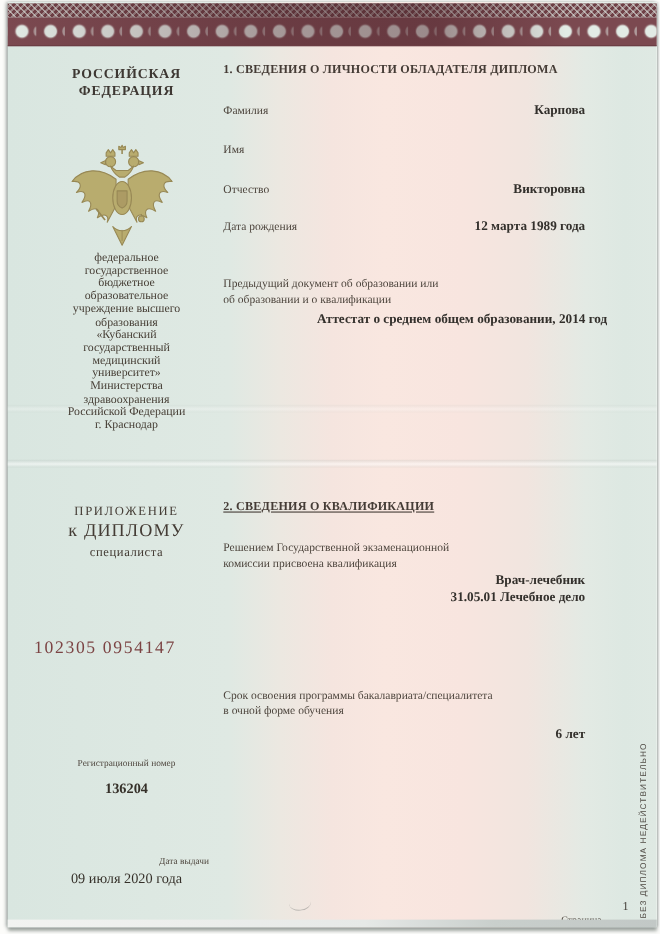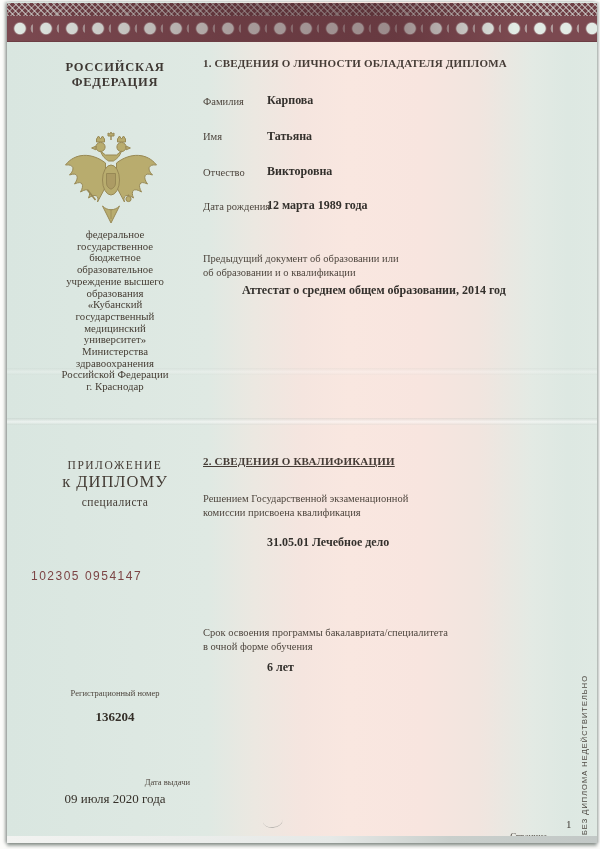--- a/index.html
+++ b/index.html
@@ -48,38 +48,38 @@
   
   .country{position:absolute;top:58px;left:28px;width:160px;text-align:center;
     font-weight:bold;font-size:12.5px;line-height:14.5px;letter-spacing:.8px;color:#3e3833;}
   .coat{position:absolute;top:128px;left:51px;width:106px;height:100px;opacity:.92;}
   .institution{position:absolute;top:227px;left:24px;width:168px;text-align:center;
     font-size:10.8px;line-height:11.7px;color:#463e35;}
   .supplement{position:absolute;top:457px;left:28px;width:160px;text-align:center;color:#443c35;}
   .supplement .s1{font-size:11.5px;letter-spacing:1.5px;}
   .supplement .s2{font-size:16.5px;letter-spacing:1px;margin-top:1px;}
   .supplement .s3{font-size:11.5px;letter-spacing:.5px;margin-top:4px;}
-  .serial{position:absolute;top:567px;left:24px;width:175px;
-    font-family:Liberation Sans, sans-serif;font-size:12px;letter-spacing:1.5px;color:#7c4444;}
+  .serial{position:absolute;top:579px;left:24px;width:175px;
+    font-family:Liberation Serif, serif;font-size:16px;letter-spacing:1.5px;color:#7c4444;}
   .reg-label{position:absolute;top:686px;left:33px;width:150px;text-align:center;
     font-size:8.5px;line-height:10px;color:#4e463e;}
   .reg-value{position:absolute;top:707px;left:33px;width:150px;text-align:center;
     font-size:13px;font-weight:bold;color:#353029;}
   .issue-label{position:absolute;top:775px;left:33px;width:150px;text-align:right;
     font-size:8.5px;color:#4e463e;}
   .issue-value{position:absolute;top:789px;left:23px;width:170px;text-align:center;
     font-size:13px;color:#353029;}
   
   .sec-title{position:absolute;left:196px;width:340px;
     font-size:11px;font-weight:bold;letter-spacing:.2px;color:#453c36;}
   .t1{top:55px;}
   .t2{top:453px;text-decoration:underline;}
   .lbl{position:absolute;left:196px;font-size:10.5px;color:#4e463e;}
   .lbl2{line-height:13.5px;width:260px;}
-  .val{position:absolute;left:260px;width:265px;text-align:left;
+  .val{position:absolute;left:260px;width:265px;text-align:right;
     font-size:12px;font-weight:bold;color:#33302c;}
   .val-wide{left:235px;width:310px;}
   .l-fam{top:94px;} .v-fam{top:91px;}
   .l-name{top:129px;} .v-name{top:127px;}
   .l-patr{top:165px;} .v-patr{top:162px;}
   .l-dob{top:199px;} .v-dob{top:196px;}
   .l-prev{top:250px;}
   .v-prev{top:281px;}
   .l-dec{top:490px;}
   .v-qual{top:518px;} .v-spec{top:533px;}
@@ -172,40 +172,40 @@
 
   <div class="issue-label">Дата выдачи</div>
   <div class="issue-value">09 июля 2020 года</div>
 
   <div class="sec-title t1">1. СВЕДЕНИЯ О ЛИЧНОСТИ ОБЛАДАТЕЛЯ ДИПЛОМА</div>
 
   <div class="lbl l-fam">Фамилия</div>
   <div class="val v-fam">Карпова</div>
 
   <div class="lbl l-name">Имя</div>
-  <div class="val v-name">Татьяна</div>
 
   <div class="lbl l-patr">Отчество</div>
   <div class="val v-patr">Викторовна</div>
 
   <div class="lbl l-dob">Дата рождения</div>
   <div class="val v-dob">12 марта 1989 года</div>
 
   <div class="lbl lbl2 l-prev">
     <div>Предыдущий документ об образовании или</div>
     <div>об образовании и о квалификации</div>
   </div>
   <div class="val val-wide v-prev">Аттестат о среднем общем образовании, 2014 год</div>
 
   <div class="sec-title t2">2. СВЕДЕНИЯ О КВАЛИФИКАЦИИ</div>
 
   <div class="lbl lbl2 l-dec">
     <div>Решением Государственной экзаменационной</div>
     <div>комиссии присвоена квалификация</div>
   </div>
+  <div class="val v-qual">Врач-лечебник</div>
   <div class="val v-spec">31.05.01 Лечебное дело</div>
 
   <div class="lbl lbl2 l-dur" style="width:300px">
     <div>Срок освоения программы бакалавриата/специалитета</div>
     <div>в очной форме обучения</div>
   </div>
   <div class="val v-dur">6 лет</div>
 
   <div class="pen-mark"></div>
   <div class="page-label">Страница</div>

